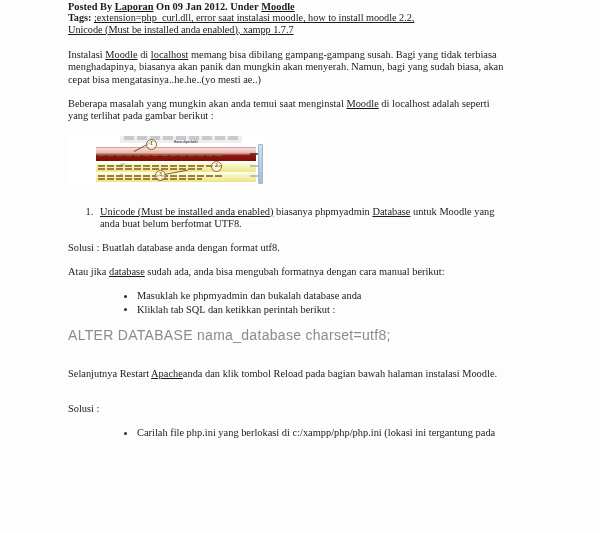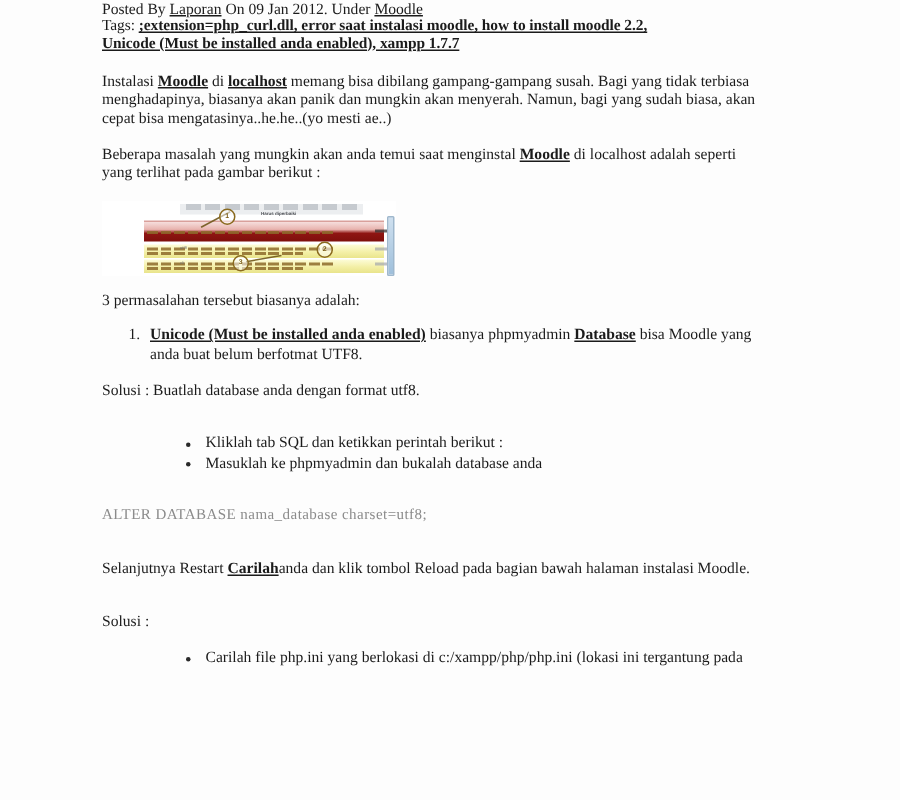--- a/index.html
+++ b/index.html
@@ -32,22 +32,22 @@
   .line {
     font-size: 10.3px;
     line-height: 11.3px;
     letter-spacing: -0.05px;
     white-space: nowrap;
   }
   .meta {
     font-size: 10.4px;
     line-height: 11.2px;
   }
-  .u { text-decoration: underline; font-weight: bold; }
-  .b { font-weight: normal; margin-top: 36px; }
+  .u { text-decoration: underline; }
+  .b { font-weight: bold; margin-top: 36px; }
   .para {
     font-size: 10.4px;
     line-height: 12.6px;
     text-align: left;
     margin: 0;
   }
   .spacer-md { height: 11px; }
   .spacer-lg { height: 14px; }
 
   
@@ -175,26 +175,25 @@
   }
   ul.bullets li:before {
     content: "";
     position: absolute;
     left: 0; top: 5.5px;
     width: 3.2px; height: 3.2px;
     background: #2a2a2a;
     border-radius: 50%;
   }
   .code {
-    font-family: Liberation Serif, serif;
-    font-size: 10px;
+    font-family: Liberation Sans, sans-serif;
+    font-size: 14px;
     color: #8b8b8b;
     letter-spacing: .3px;
     white-space: pre;
-    margin-top: 11px;
   }
   .hdr2 { font-size: 10.4px; line-height: 12.6px; }
 </style>
 </head>
 <body>
 
 <div id="page">
   <div class="content">
 
     <div class="meta" style="margin-top:1px;">
@@ -268,56 +267,58 @@
       <div class="leader" style="left:66px; top:17px; width:22px; transform:rotate(-28deg);"></div>
       <div class="leader" style="left:96px; top:40px; width:24px; transform:rotate(-10deg);"></div>
 
       <div class="ann ann-1">1</div>
       <div class="ann ann-2">2</div>
       <div class="ann ann-3">3</div>
     </div>
 
     <div class="spacer-md"></div>
 
-    <p class="para">3 permasalahan tersebut biasanya adalah:</p>
 
     <div class="spacer-md"></div>
 
     <ol class="list">
       <li>
-        <span class="u">Unicode (Must be installed anda enabled)</span><span> biasanya phpmyadmin </span><span class="u">Database</span><span> bisa</span>
+        <span class="u">Unicode (Must be installed anda enabled)</span><span> biasanya phpmyadmin </span><span class="u">Database</span><span> untuk</span>
         <span>Moodle yang anda buat belum berfotmat UTF8.</span>
       </li>
     </ol>
 
     <div class="spacer-md"></div>
 
     <p class="para">Solusi : Buatlah database anda dengan format utf8.</p>
 
     <div class="spacer-md"></div>
 
+    <p class="para">
+      <span>Atau jika </span><span class="u">database</span><span> sudah ada, anda bisa mengubah formatnya dengan cara manual berikut:</span>
+    </p>
 
     <div class="spacer-md"></div>
 
     <ul class="bullets">
+      <li>Masuklah ke phpmyadmin dan bukalah database anda</li>
       <li>Kliklah tab SQL dan ketikkan perintah berikut :</li>
-      <li>Masuklah ke phpmyadmin dan bukalah database anda</li>
     </ul>
 
     <div class="spacer-md"></div>
 
     <div class="code">ALTER DATABASE nama_database charset=utf8;</div>
 
     <div class="spacer-lg"></div>
 
 
     <div class="spacer-md"></div>
 
     <p class="para">
-      <span>Selanjutnya Restart </span><span class="u">Carilah</span><span>anda dan klik tombol Reload pada bagian bawah halaman</span>
+      <span>Selanjutnya Restart </span><span class="u">Apache</span><span>anda dan klik tombol Reload pada bagian bawah halaman</span>
       <span>instalasi Moodle.</span>
     </p>
 
     <div class="spacer-md"></div>
 
 
     <div class="spacer-md"></div>
 
     <p class="para">Solusi :</p>
 

